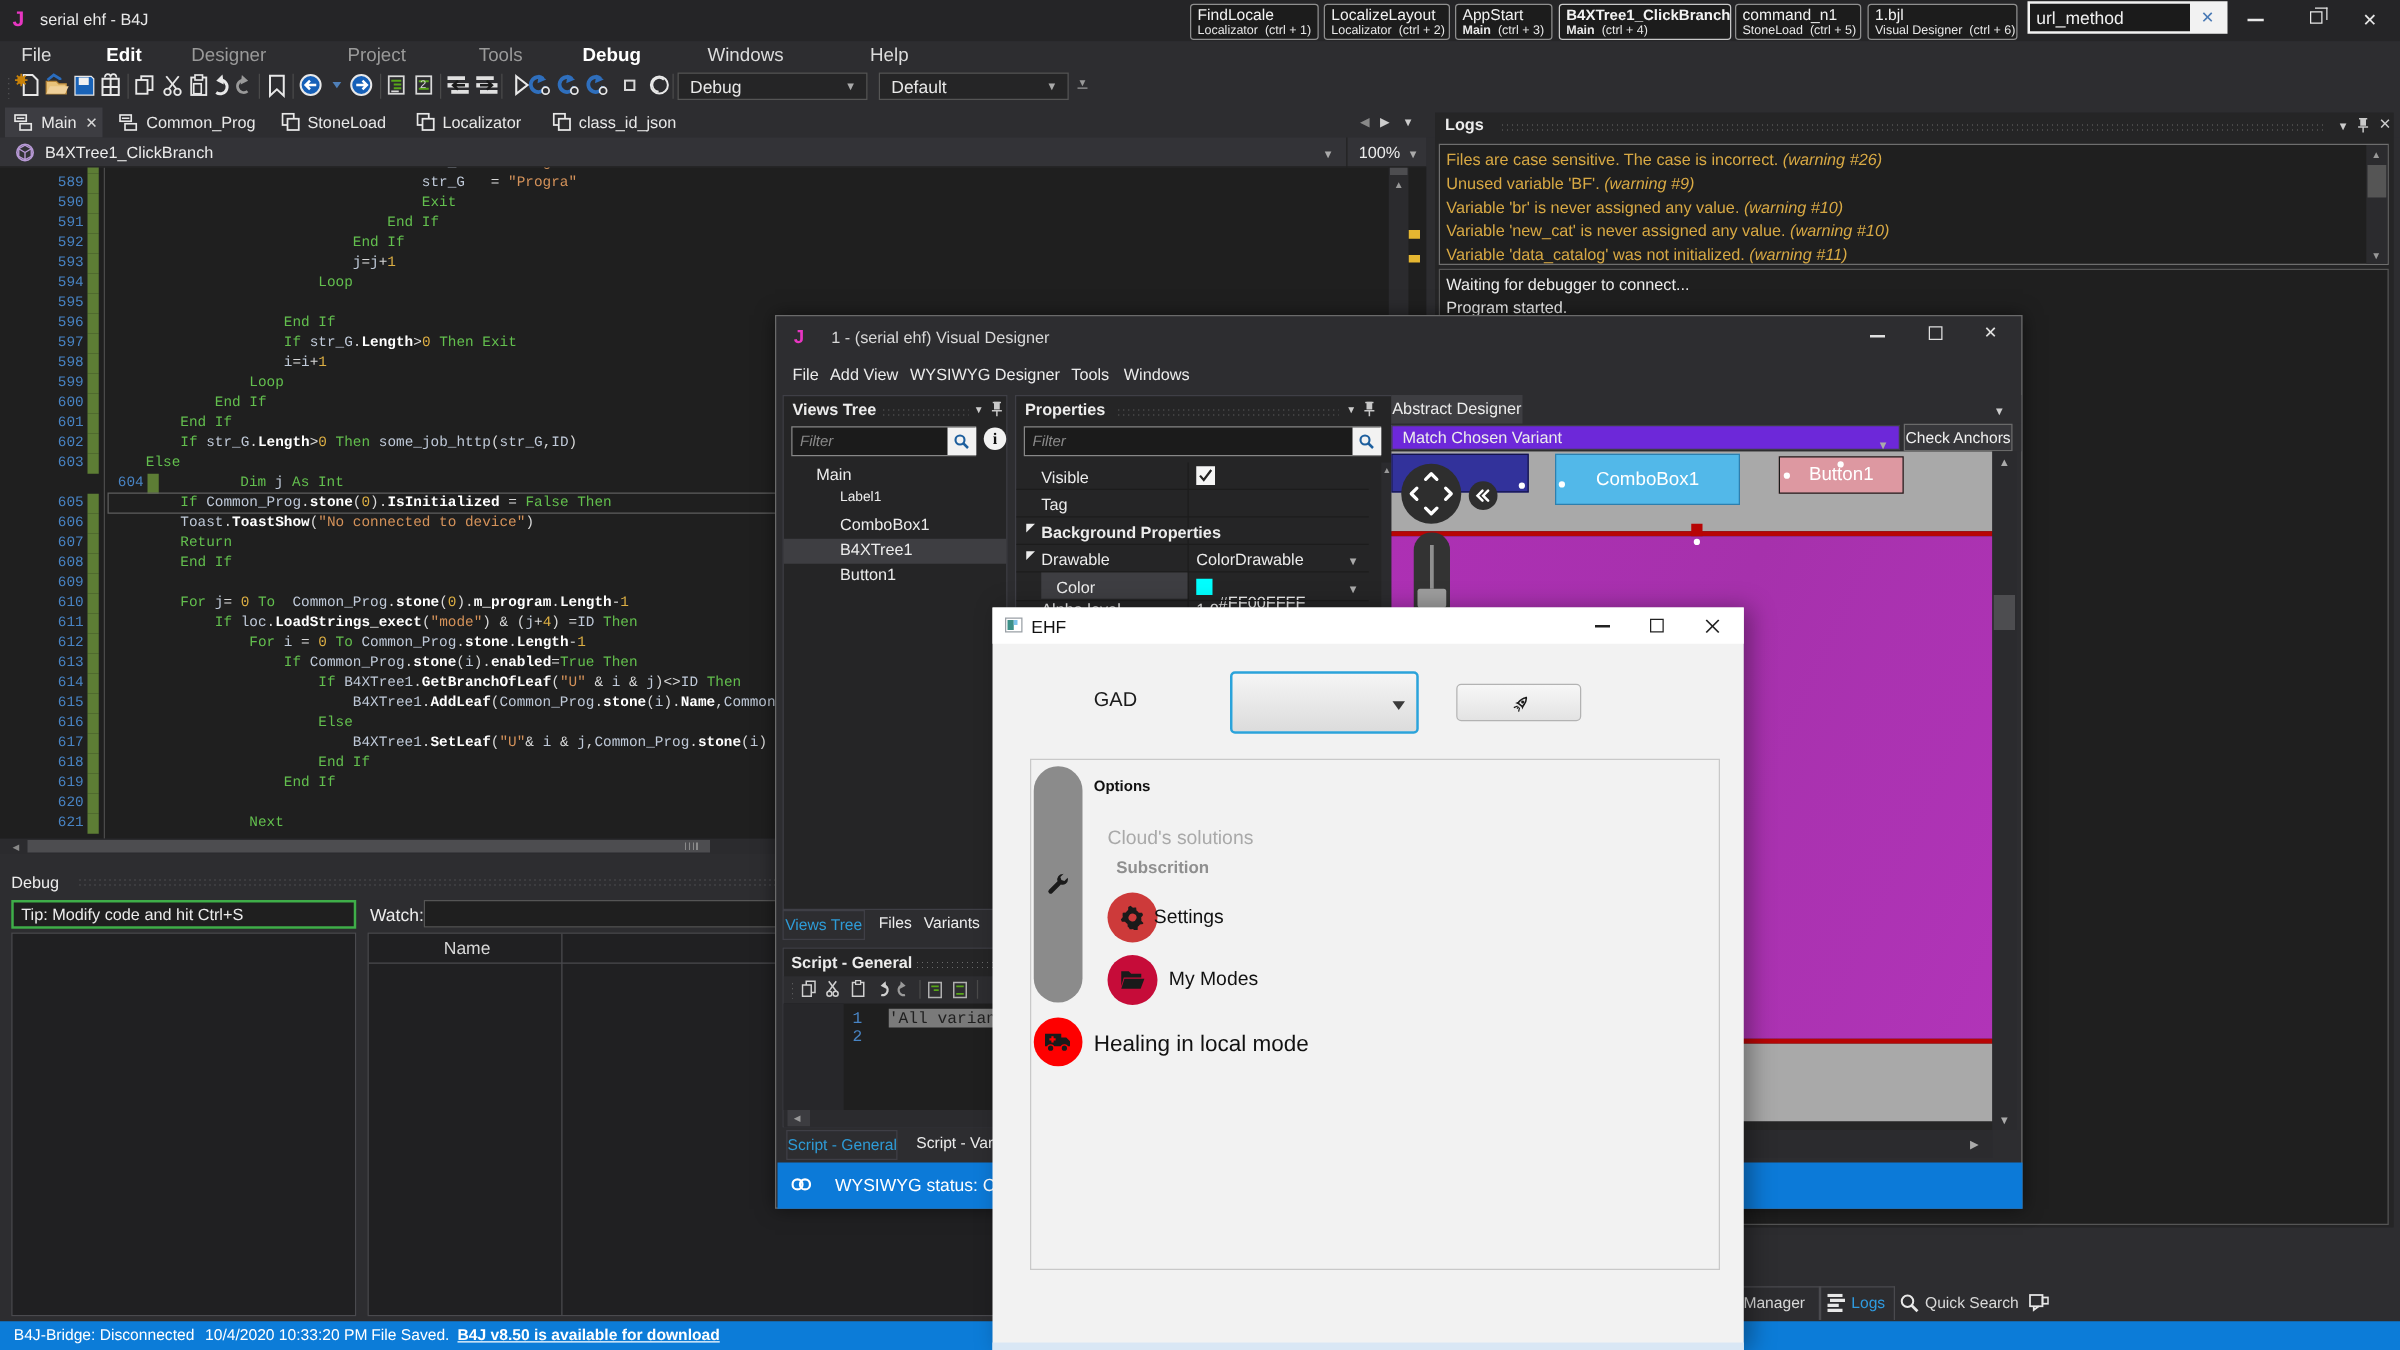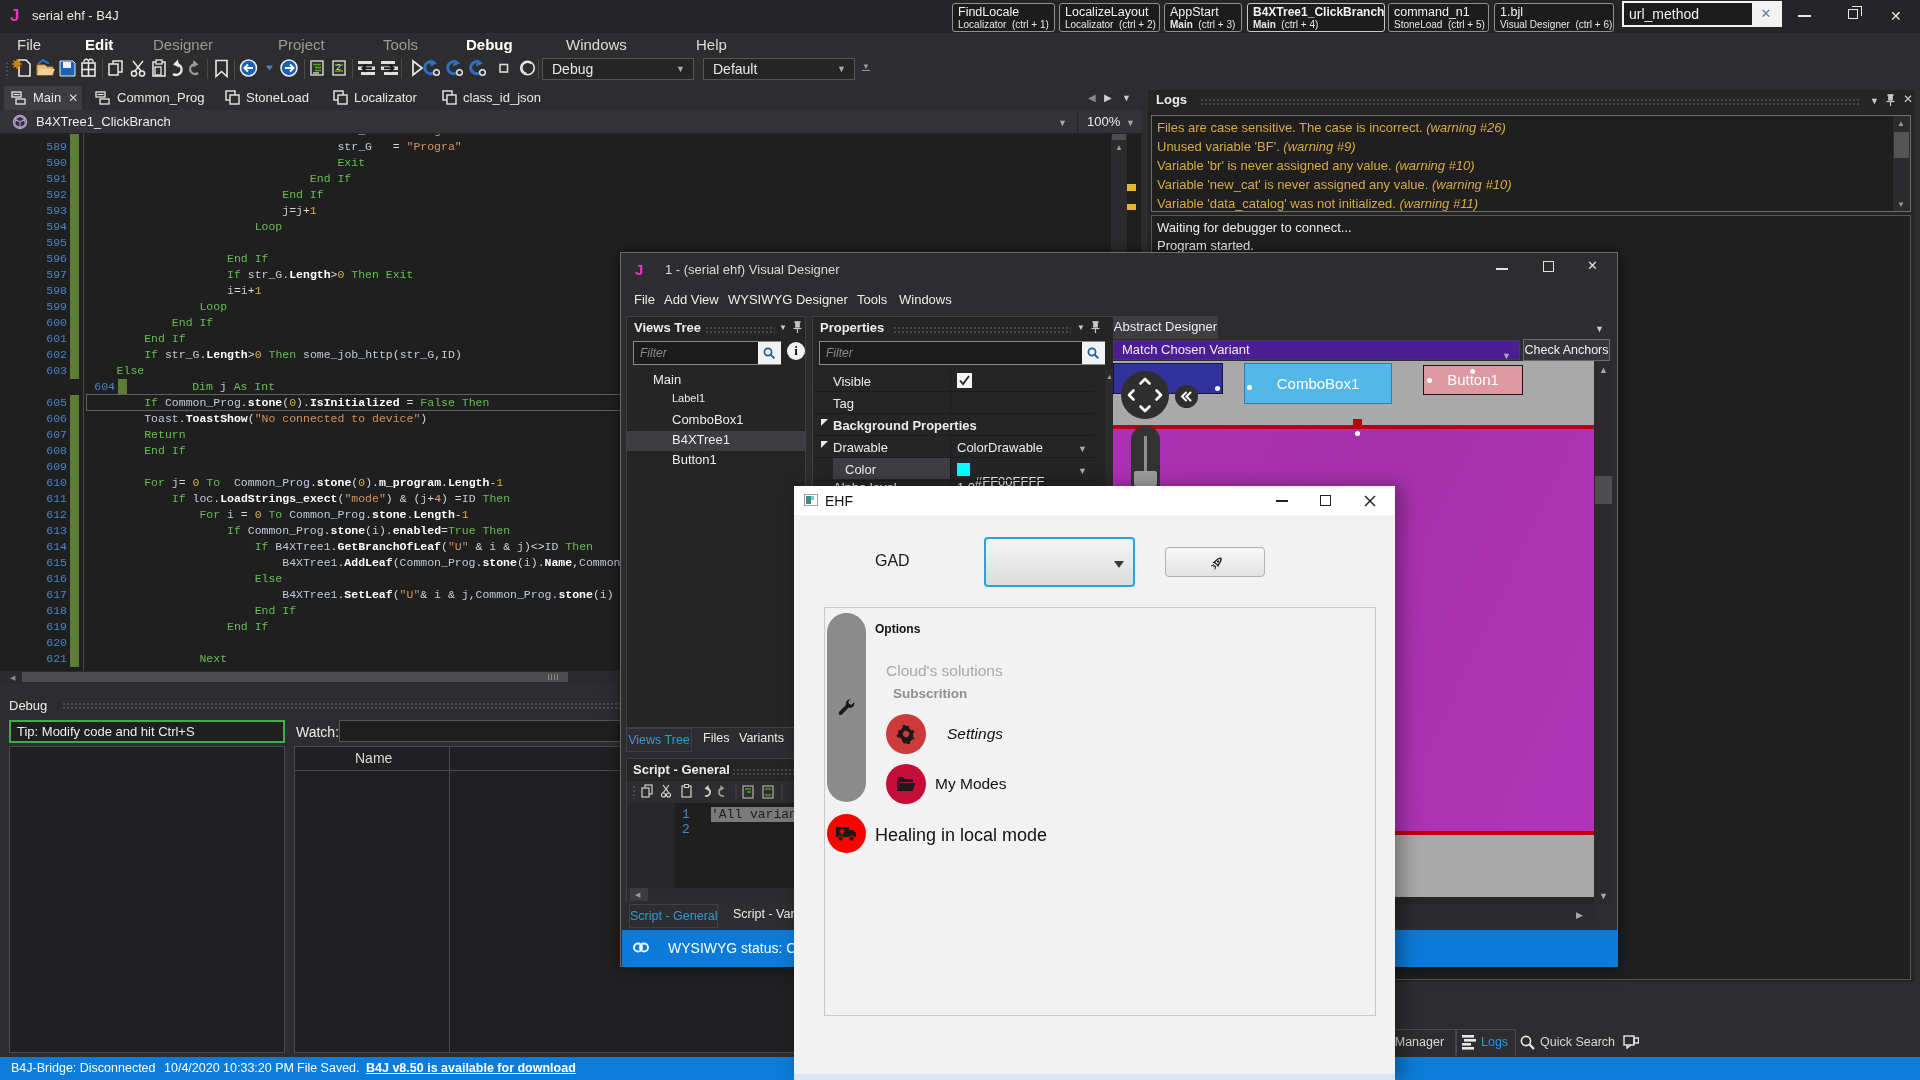--- a/index.html
+++ b/index.html
@@ -474,21 +474,21 @@
       <div class="abs" style="left:1px;top:3px;color:#999;font-size:7px;">▲</div>
     </div>
   </div>
 
   <div class="abs" style="left:492px;top:63px;width:504px;height:23px;background:#2d2d30;">
     <div class="abs" style="left:0;top:0;width:105px;height:23px;background:#3e3e42;color:#ececec;font-size:13px;line-height:22px;text-align:center;">Abstract Designer</div>
     <div class="abs" style="left:482px;top:8px;color:#ccc;font-size:9px;">▼</div>
   </div>
 
   <div class="abs" style="left:492px;top:86px;width:504px;height:22px;background:#2d2d30;">
-    <div class="abs" style="left:0;top:1px;width:407px;height:20px;background:#4c1d95;border:1px solid #3f3f46;color:#ececec;font-size:13px;line-height:18px;padding-left:8px;">Match Chosen Variant<span style="position:absolute;right:8px;top:6px;color:#aaa;font-size:9px;">▼</span></div>
+    <div class="abs" style="left:0;top:1px;width:407px;height:20px;background:#6d28d9;border:1px solid #3f3f46;color:#ececec;font-size:13px;line-height:18px;padding-left:8px;">Match Chosen Variant<span style="position:absolute;right:8px;top:6px;color:#aaa;font-size:9px;">▼</span></div>
     <div class="abs" style="left:410px;top:0px;width:87px;height:22px;background:#37373b;border:1px solid #6a6a6a;color:#f0f0f0;font-size:12.5px;line-height:20px;text-align:center;white-space:nowrap;">Check Anchors</div>
   </div>
 
   <div class="abs" style="left:492px;top:108px;width:481px;height:543px;background:#262626;overflow:hidden;">
     <div class="abs" style="left:0;top:0;width:481px;height:64px;background:#a9a9a9;"></div>
     <div class="abs" style="left:0;top:64px;width:481px;height:4px;background:#b70505;"></div>
     <div class="abs" style="left:0;top:68px;width:481px;height:402px;background:linear-gradient(115deg,#ad30b4 0%,#a631ac 45%,#b134b8 100%);"></div>
     <div class="abs" style="left:0;top:470px;width:481px;height:4px;background:#b70505;"></div>
     <div class="abs" style="left:0;top:474px;width:481px;height:62px;background:#a9a9a9;"></div>
 
@@ -645,21 +645,21 @@
   </div>
   <div class="abs" style="left:81px;top:136px;font-size:12px;font-weight:bold;color:#111;">Options</div>
   <div class="abs" style="left:92px;top:176px;font-size:15.5px;color:#a9a9a9;">Cloud's solutions</div>
   <div class="abs" style="left:99px;top:200px;font-size:13.5px;font-weight:bold;color:#8f8f8f;">Subscrition</div>
 
   <div class="abs" style="left:91.75px;top:227.5px;width:40.5px;height:40.5px;border-radius:50%;background:#cd3a3a;">
     <svg class="abs" style="left:10px;top:10px;" width="20" height="20" viewBox="0 0 20 20">
       <path fill="#1a1a1a" d="M10 1.5 l1.1 2.2 a6.6 6.6 0 0 1 2.4 1 l2.4 -0.8 l1.4 1.4 l-0.8 2.4 a6.6 6.6 0 0 1 1 2.4 l2.2 1.1 v0.9 l-2.2 1.1 a6.6 6.6 0 0 1 -1 2.4 l0.8 2.4 l-1.4 1.4 l-2.4 -0.8 a6.6 6.6 0 0 1 -2.4 1 L10 18.5 h-0.9 l-1.1 -2.2 a6.6 6.6 0 0 1 -2.4 -1 l-2.4 0.8 l-1.4 -1.4 l0.8 -2.4 a6.6 6.6 0 0 1 -1 -2.4 L1.5 10 v-0.9 l2.2 -1.1 a6.6 6.6 0 0 1 1 -2.4 L3.9 3.2 l1.4 -1.4 l2.4 0.8 a6.6 6.6 0 0 1 2.4 -1 L9.1 1.5 Z M10 6.8 a3.2 3.2 0 1 0 0 6.4 a3.2 3.2 0 0 0 0 -6.4 Z" transform="rotate(20 10 10)"></path>
     </svg>
   </div>
-  <div class="abs" style="left:153px;top:239px;font-size:15.5px;color:#111;font-style:italic;">Settings</div>
+  <div class="abs" style="left:129px;top:239px;font-size:15.5px;color:#111;">Settings</div>
 
   <div class="abs" style="left:92px;top:278.25px;width:40px;height:40px;border-radius:50%;background:#c60c39;">
     <svg class="abs" style="left:10px;top:12px;" width="20" height="16" viewBox="0 0 20 16">
       <path fill="#1a1a1a" d="M1 1 h6 l2 2 h8 v3 h-14 l-2 7 Z"></path>
       <path fill="#1a1a1a" d="M3.5 7 h16 l-3 8 h-15.5 Z"></path>
     </svg>
   </div>
   <div class="abs" style="left:141px;top:289px;font-size:15.5px;color:#111;">My Modes</div>
 
   <div class="abs" style="left:32.5px;top:328.25px;width:39px;height:39px;border-radius:50%;background:#fe0000;">

